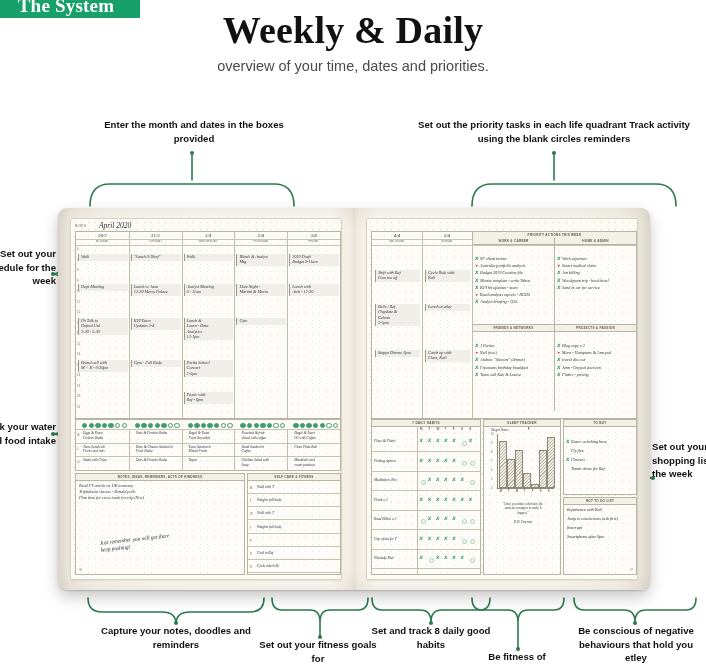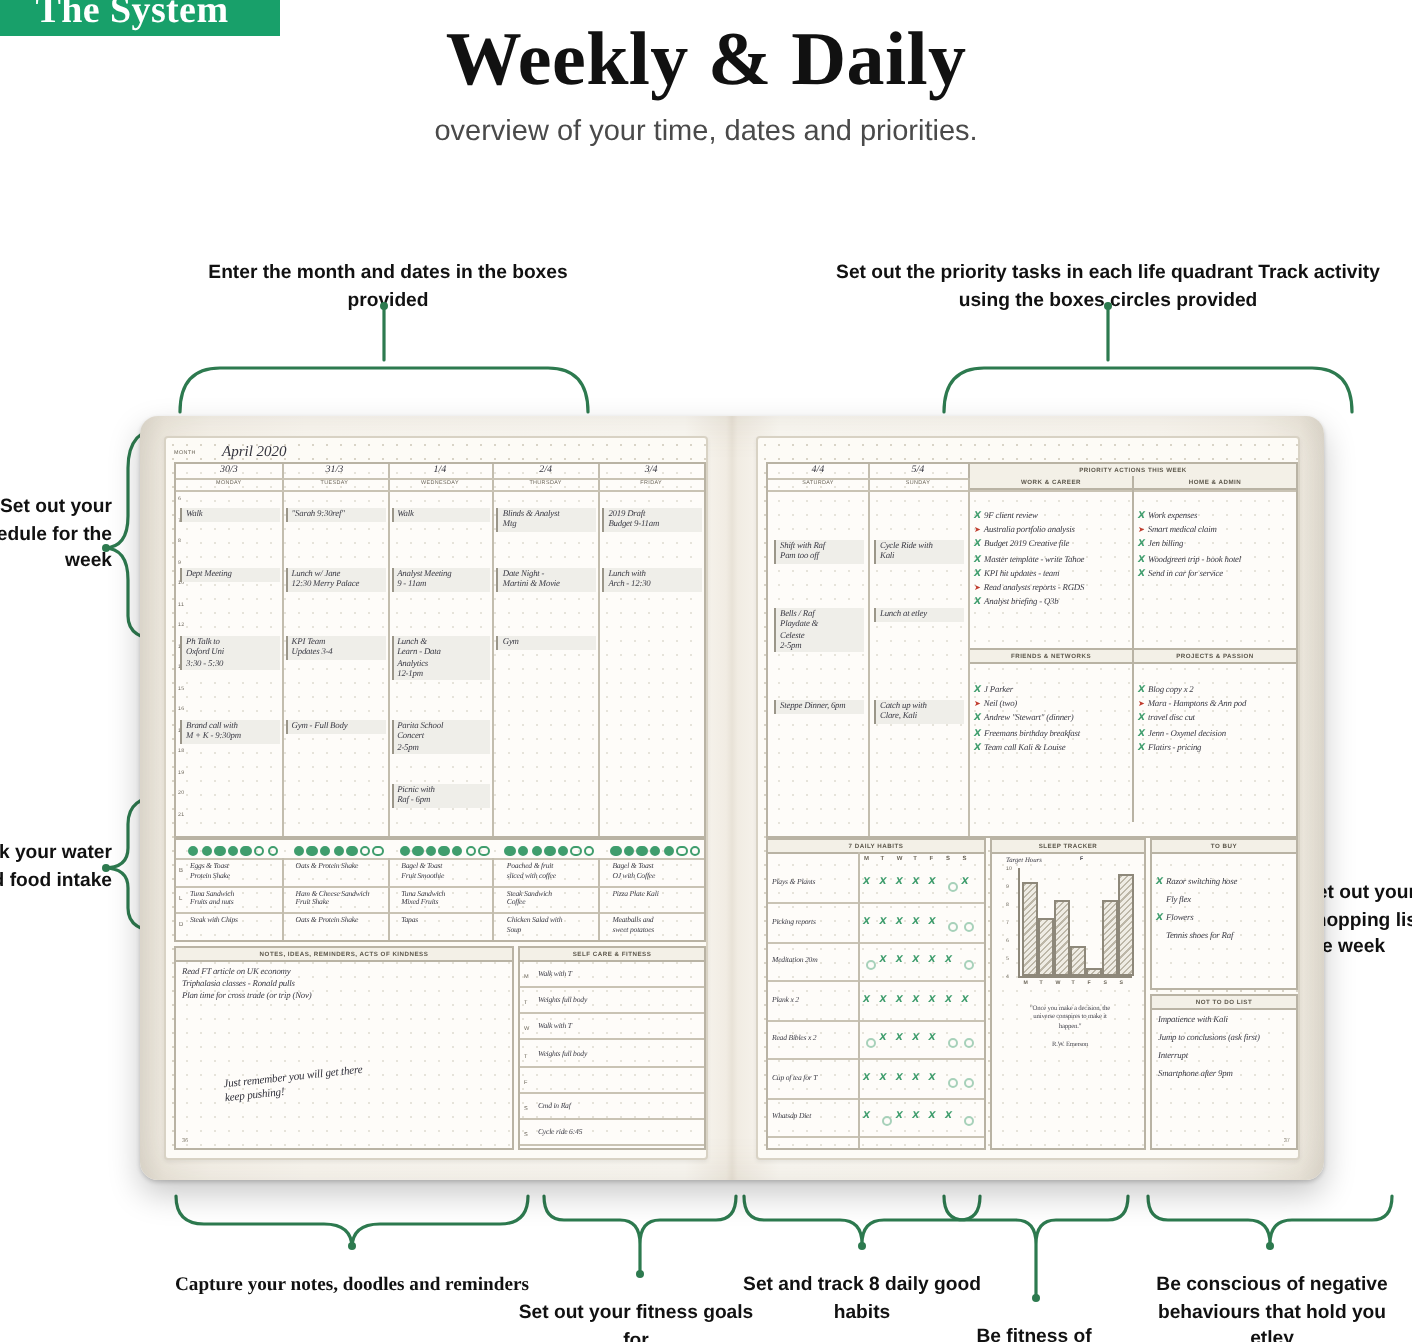--- a/index.html
+++ b/index.html
@@ -18,36 +18,35 @@
     position:absolute;left:0;top:8px;width:706px;text-align:center;
     font-family:"Liberation Serif",serif;font-weight:bold;font-size:38px;
     color:#111;letter-spacing:.2px;
   }
   #page-subtitle{
     position:absolute;left:0;top:58px;width:706px;text-align:center;
     font-size:14.5px;color:#4a4a4a;
   }
   
   .callout{position:absolute;font-size:9.6px;font-weight:bold;line-height:13.5px;color:#111;}
-  .callout.c{text-align:center;margin-top:12px;}
+  .callout.c{text-align:center;}
   .callout.l{text-align:left;}
   .callout.r{text-align:right;}
   .bracket{position:absolute;}
   .bracket svg{display:block;overflow:visible;}
   .bstroke{fill:none;stroke:#2d7a4f;stroke-width:1.6;stroke-linecap:round;}
   .bdot{fill:#2d7a4f;}
   
   #book{
     position:absolute;left:58px;top:208px;width:592px;height:382px;
     border-radius:9px;
     background:
       linear-gradient(90deg,#e3ded4 0%,#efeae0 2%,#f6f2ea 6%,#faf7f1 14%,#fbf9f4 46%,
         #f1ece3 49.5%,#e8e2d7 50%,#f1ece3 50.5%,#fbf9f4 54%,#faf7f1 86%,#f6f2ea 94%,#efeae0 98%,#e3ded4 100%);
     box-shadow:0 7px 16px rgba(0,0,0,.22), 0 1px 2px rgba(0,0,0,.18);
-    margin-left:12px;
   }
   #book:before{
     content:"";position:absolute;inset:0;border-radius:9px;
     box-shadow:inset 0 0 22px rgba(120,105,80,.16);pointer-events:none;
   }
   .page{position:absolute;top:10px;height:362px;}
   #page-left{left:12px;width:272px;}
   #page-right{left:308px;width:272px;}
   .sheet{
     position:absolute;inset:0;background:#fdfbf6;
@@ -96,21 +95,21 @@
 <div class="callout c" style="left:84px;top:118px;width:220px;">Enter the month and dates in
 the boxes provided</div>
 <div class="bracket" style="left:84px;top:150px;width:220px;height:58px;">
   <svg width="220" height="58">
       <path class="bstroke" d="M108 2 L108 30 M6 56 Q6 34 26 34 L190 34 Q210 34 210 56"></path>
       <circle class="bdot" cx="108" cy="3" r="2"></circle>
     </svg>
 </div>
 
 <div class="callout c" style="left:414px;top:118px;width:280px;">Set out the priority tasks in each life quadrant
-Track activity using the boxes circles provided</div>
+Track activity using the blank circles reminders</div>
 <div class="bracket" style="left:414px;top:150px;width:280px;height:58px;">
   <svg width="280" height="58">
       <path class="bstroke" d="M140 2 L140 30 M58 56 Q58 34 78 34 L242 34 Q262 34 262 56"></path>
       <circle class="bdot" cx="140" cy="3" r="2"></circle>
     </svg>
 </div>
 
 <div class="callout r" style="left:-24px;top:247px;width:80px;">Set out your
 schedule for
 the week</div>
@@ -134,21 +133,21 @@
 <div class="callout l" style="left:652px;top:440px;width:86px;">Set out your
 shopping list
 for the week</div>
 <div class="bracket" style="left:622px;top:432px;width:34px;height:92px;">
   <svg width="34" height="92">
       <path class="bstroke" d="M2 2 Q20 2 20 18 L20 36 Q20 46 32 46 Q20 46 20 56 L20 74 Q20 90 2 90"></path>
       <circle class="bdot" cx="31" cy="46" r="2"></circle>
     </svg>
 </div>
 
-<div class="callout c" style="left:86px;top:624px;width:180px;font-family:Liberation Serif, serif;">Capture your notes,
+<div class="callout c" style="left:86px;top:624px;width:180px;">Capture your notes,
 doodles and reminders</div>
 <div class="bracket" style="left:86px;top:596px;width:180px;height:30px;">
   <svg width="180" height="30">
       <path class="bstroke" d="M2 2 Q2 16 16 16 L76 16 Q90 16 90 28 Q90 16 104 16 L164 16 Q178 16 178 2"></path>
       <circle class="bdot" cx="90" cy="27" r="2"></circle>
     </svg>
 </div>
 
 <div class="callout c" style="left:258px;top:638px;width:120px;">Set out your
 fitness goals for</div>

